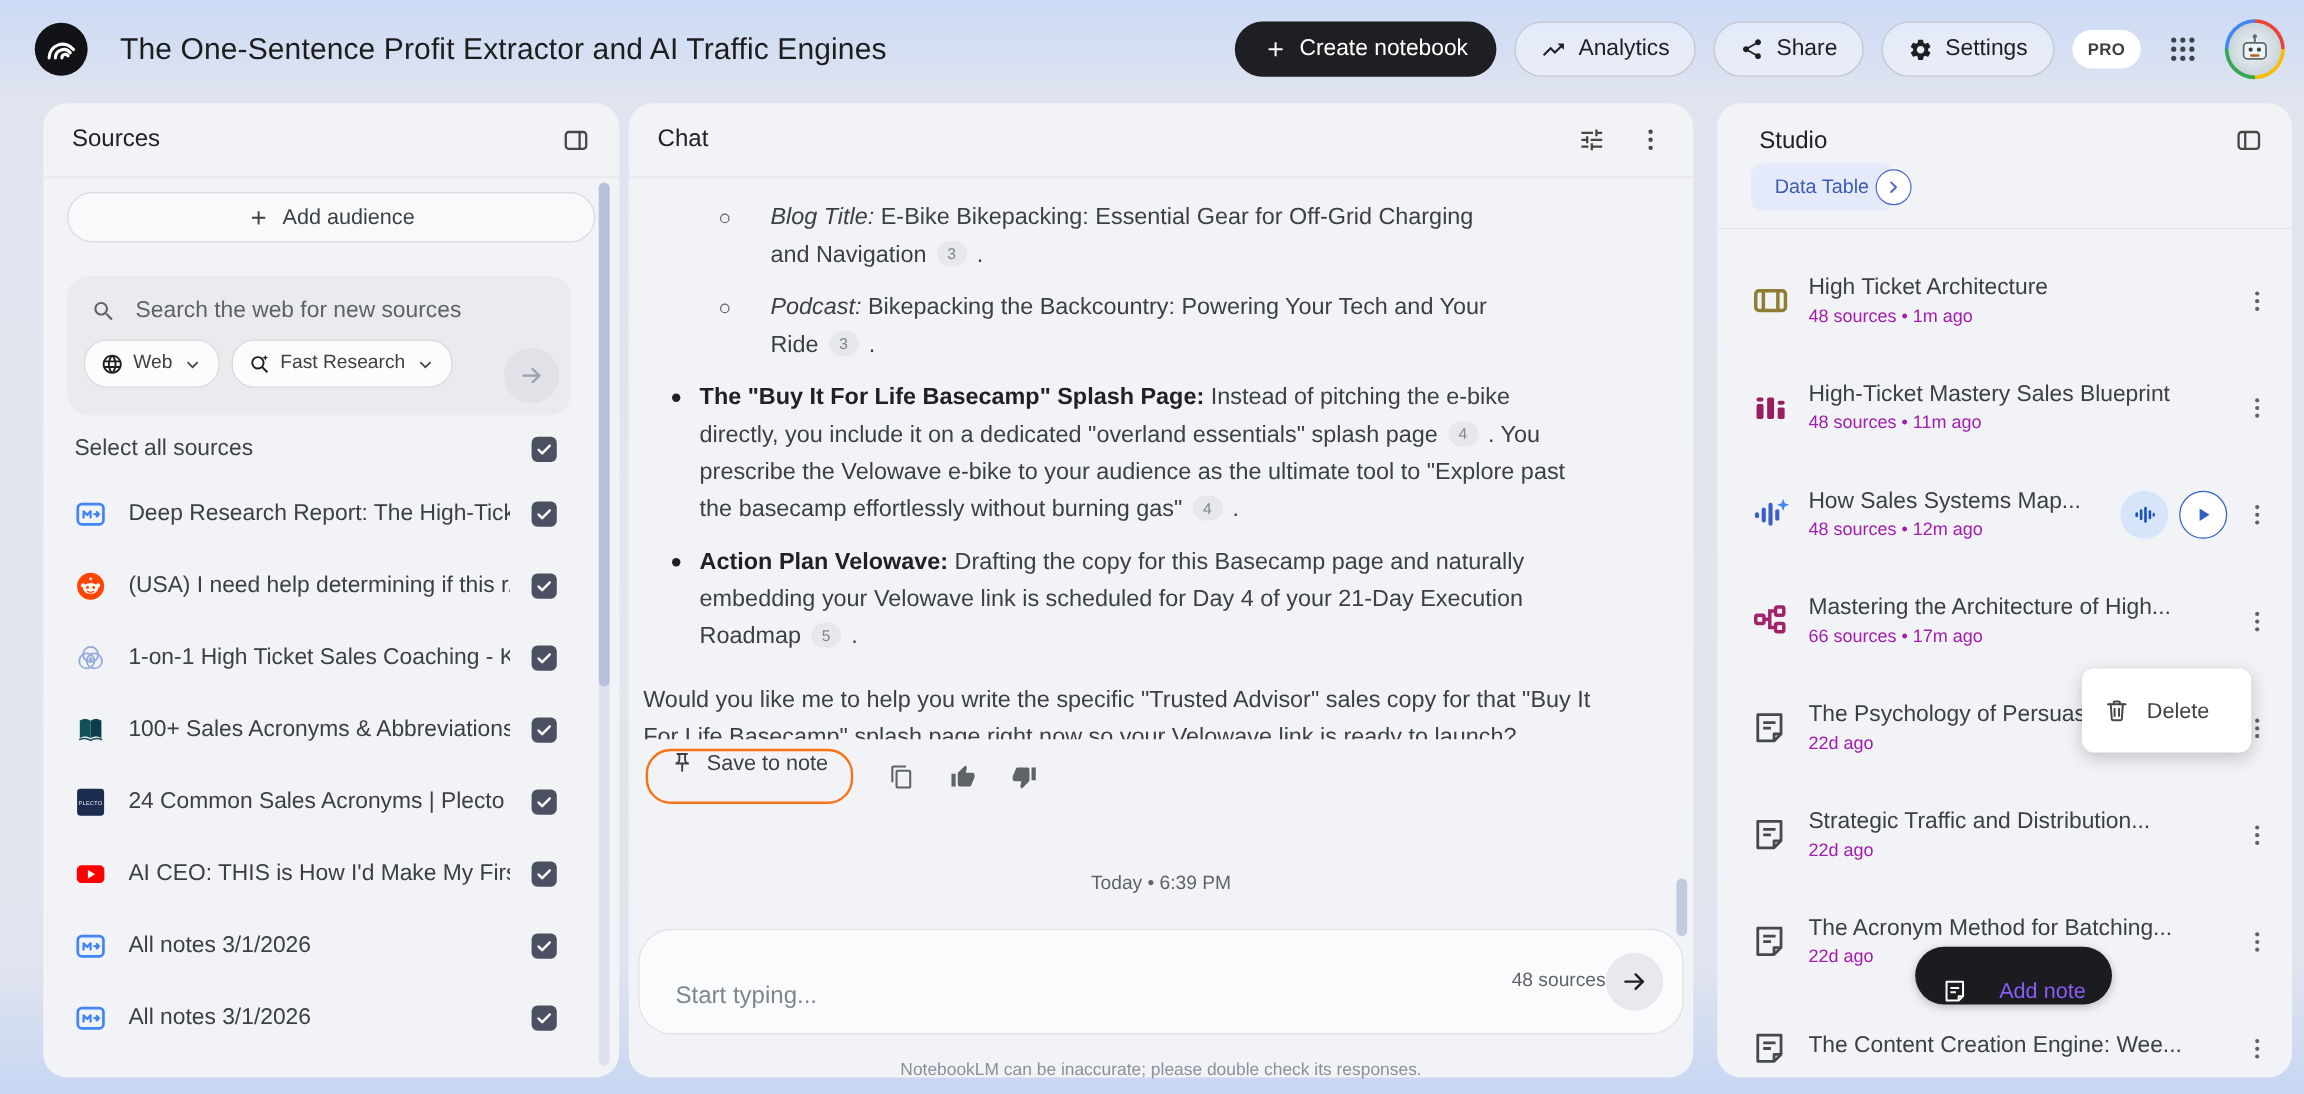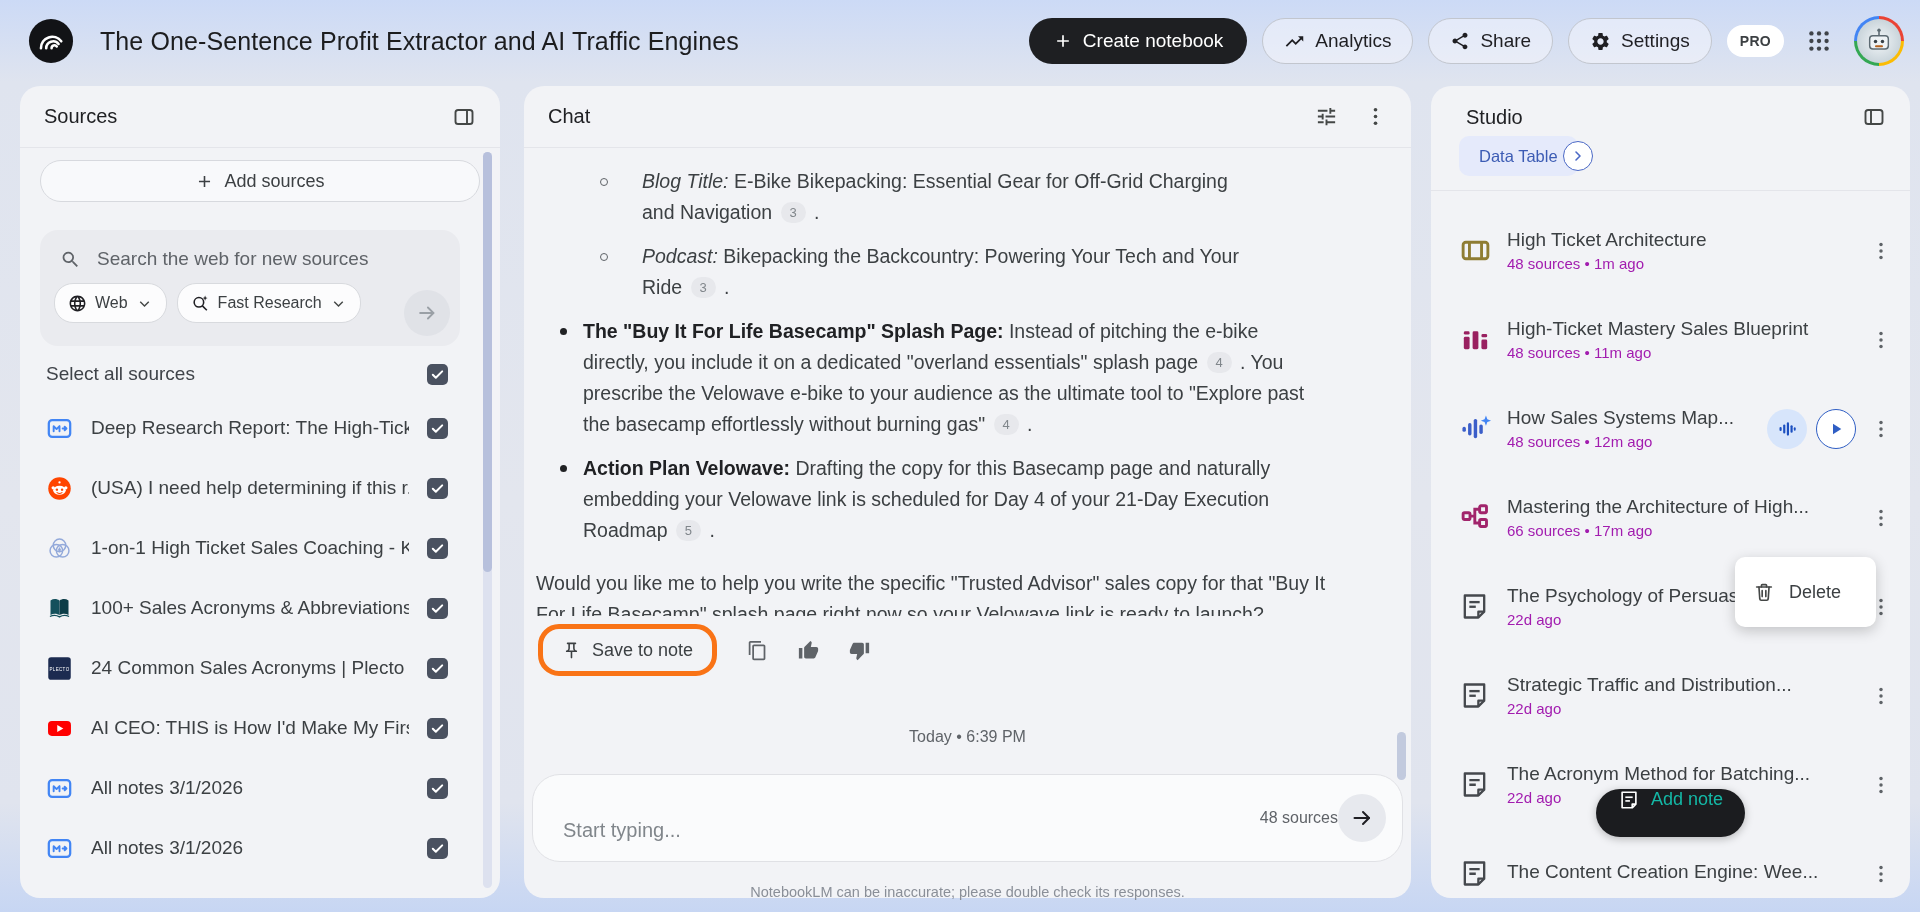--- a/index.html
+++ b/index.html
@@ -17,21 +17,21 @@
   .pill{display:flex;align-items:center;gap:10px;height:46px;border-radius:24px;padding:0 21px;font-size:19px;cursor:pointer;box-sizing:border-box;}
   .pill.black{background:#1e1f22;color:#fff;padding:0 24px;}
   .pill.line{border:1px solid #c2c6ce;color:#1f1f23;background:rgba(250,251,255,.45);}
   .pro{height:32px;border-radius:16px;background:#fff;display:flex;align-items:center;padding:0 13px;font-size:14px;font-weight:600;color:#3c4043;letter-spacing:.3px;}
   .gridbtn{width:28px;height:28px;display:flex;align-items:center;justify-content:center;margin:0 6px;}
   .avatar{width:50px;height:50px;border-radius:50%;padding:3px;box-sizing:border-box;
     background:conic-gradient(#ea4335 0 25%,#fbbc04 25% 50%,#34a853 50% 75%,#4285f4 75% 100%);}
   .avatar-in{width:100%;height:100%;border-radius:50%;background:radial-gradient(#f2f6f8,#b8c6ce);display:flex;align-items:center;justify-content:center;overflow:hidden;}
   
   .panel{position:absolute;top:86px;height:812px;background:#f2f3f6;border-radius:20px;overflow:hidden;}
-  .p-sources{left:20px;width:480px;}
+  .p-sources{left:36px;width:480px;}
   .p-chat{left:524px;width:887px;}
   .p-studio{left:1431px;width:468px;padding-left:11px;}
   .phead{height:62px;display:flex;align-items:center;justify-content:space-between;padding:0 24px;font-size:20px;color:#202124;box-sizing:border-box;}
   .phead.div{border-bottom:1px solid #e4e5ea;}
   .hicons{display:flex;align-items:center;gap:26px;}
   .hicon{cursor:pointer;}
   
   .add-btn{position:absolute;left:20px;top:74px;width:440px;height:42px;border:1px solid #d7d9de;border-radius:21px;
     background:#f8f9fb;display:flex;align-items:center;justify-content:center;gap:10px;font-size:18px;color:#3c4043;cursor:pointer;box-sizing:border-box;}
   .search-card{position:absolute;left:20px;top:144px;width:420px;height:116px;background:#eaebef;border-radius:18px;box-sizing:border-box;}
@@ -56,21 +56,21 @@
   .mk-dot{width:7px;height:7px;border-radius:50%;background:#202124;}
   .mk-ring{width:8px;height:8px;border-radius:50%;border:1.6px solid #5f6368;box-sizing:border-box;}
   .blk.sub{margin-left:64px;margin-right:92px;gap:18px;}
   .blk.bullet{margin-left:24px;margin-right:24px;}
   .blk.para{margin-left:0;margin-right:10px;margin-top:22px;display:block;}
   .seg-b{font-weight:700;color:#202124;}
   .seg-i{font-style:italic;}
   .cite{display:inline-flex;align-items:center;justify-content:center;min-width:25px;height:21px;border-radius:11px;
     background:#e7e8ec;color:#80868b;font-size:13px;margin:0 3px;vertical-align:2px;cursor:pointer;}
   .actions{position:absolute;left:14px;top:538px;display:flex;align-items:center;gap:30px;}
-  .save-btn{display:flex;align-items:center;gap:11px;height:42px;border:5px solid #f97316;border-radius:21px;padding:0 19px;font-size:18px;color:#3c4043;cursor:pointer;}
+  .save-btn{display:flex;align-items:flex-start;gap:11px;height:42px;border:2px solid #f97316;border-radius:21px;padding:0 19px;font-size:18px;color:#3c4043;cursor:pointer;}
   .act-ic{cursor:pointer;}
   .tstamp{position:absolute;left:0;right:0;top:642px;text-align:center;font-size:16px;color:#5f6368;}
   .input-box{position:absolute;left:8px;right:8px;top:688px;height:88px;background:#fafbfc;border:1px solid #e0e1e5;border-radius:28px;display:flex;align-items:center;box-sizing:border-box;padding:0 16px 0 28px;}
   .chat-input{flex:1;border:none;outline:none;background:transparent;font-size:20px;color:#3f4349;font-family:inherit;margin-top:24px;}
   .chat-input::placeholder{color:#80868b;}
   .srccount{font-size:16px;color:#5f6368;white-space:nowrap;}
   .send{width:48px;height:48px;border-radius:50%;background:#e7e9ee;display:flex;align-items:center;justify-content:center;cursor:pointer;}
   .cbar-thumb{position:absolute;right:5px;top:646px;width:9px;height:48px;border-radius:5px;background:#c2cade;cursor:pointer;}
   
   .chiprow{position:absolute;left:28px;top:50px;height:40px;display:flex;align-items:center;}
@@ -84,22 +84,22 @@
   .st-title{font-size:19px;color:#3c4043;font-weight:500;white-space:nowrap;overflow:hidden;}
   .st-meta{font-size:15px;color:#a21caf;margin-top:4px;white-space:nowrap;}
   .st-extra{display:flex;align-items:center;gap:9px;margin:0 10px;}
   .circ1{width:40px;height:40px;border-radius:50%;background:#d7e5fb;display:flex;align-items:center;justify-content:center;cursor:pointer;}
   .circ2{width:40px;height:40px;border-radius:50%;background:#fff;border:1.6px solid #2f5ec4;display:flex;align-items:center;justify-content:center;cursor:pointer;box-sizing:border-box;}
   .st-menu{width:30px;height:30px;display:flex;align-items:center;justify-content:center;cursor:pointer;flex:0 0 auto;}
   
   .del-pop{position:absolute;left:1735px;top:557px;width:141px;height:70px;background:#fff;border-radius:10px;
     box-shadow:0 4px 14px rgba(0,0,0,.2);display:flex;align-items:center;gap:14px;padding-left:18px;box-sizing:border-box;z-index:20;cursor:pointer;}
   .del-pop span{font-size:18px;color:#3c4043;}
-  .add-note{position:absolute;left:1596px;top:789px;height:48px;border-radius:24px;background:#1b1c1f;color:#14b8a6;
-    display:flex;align-items:flex-start;gap:11px;padding:0 22px;font-size:18px;z-index:15;cursor:pointer;box-shadow:0 2px 8px rgba(0,0,0,.25);}
+  .add-note{position:absolute;left:1596px;top:789px;height:48px;border-radius:24px;background:#1b1c1f;color:#8b5cf6;
+    display:flex;align-items:flex-end;gap:26px;padding:0 22px;font-size:18px;z-index:15;cursor:pointer;box-shadow:0 2px 8px rgba(0,0,0,.25);}
   .disclaimer{position:absolute;left:524px;width:887px;top:884px;text-align:center;font-size:14.5px;color:#8a8f98;}
 </style>
 </head>
 <body>
 
 <div class="topbar">
   <span class="logo">
     <svg viewBox="0 0 48 48" width="46" height="46">
         <circle cx="24" cy="24" r="23" fill="#121316"></circle>
         <g fill="none" stroke="#fff" stroke-width="2.7" stroke-linecap="round">
@@ -181,21 +181,21 @@
           <line x1="15" y1="5.5" x2="15" y2="18.5"></line>
         </svg>
     </span>
   </div>
   <div class="add-btn">
     <span>
         <svg viewBox="0 0 24 24" width="19" height="19" fill="#3c4043">
           <path d="M11 5h2v6h6v2h-6v6h-2v-6H5v-2h6z"></path>
         </svg>
       </span>
-    <span>Add sources</span>
+    <span>Add audience</span>
   </div>
   <div class="search-card">
     <div class="sc-row1">
       <span>
           <svg viewBox="0 0 24 24" width="21" height="21" fill="#5f6368">
             <path d="M15.5 14h-.79l-.28-.27C15.41 12.59 16 11.11 16 9.5 16 5.91 13.09 3 9.5 3S3 5.91 3 9.5 5.91 16 9.5 16c1.61 0 3.09-.59 4.23-1.57l.27.28v.79l5 4.99L20.49 19l-4.99-5zm-6 0C7.01 14 5 11.99 5 9.5S7.01 5 9.5 5 14 7.01 14 9.5 11.99 14 9.5 14z"></path>
           </svg>
         </span>
       <input class="sc-input" type="text" readonly="" placeholder="Search the web for new sources" style="">
     </div>

